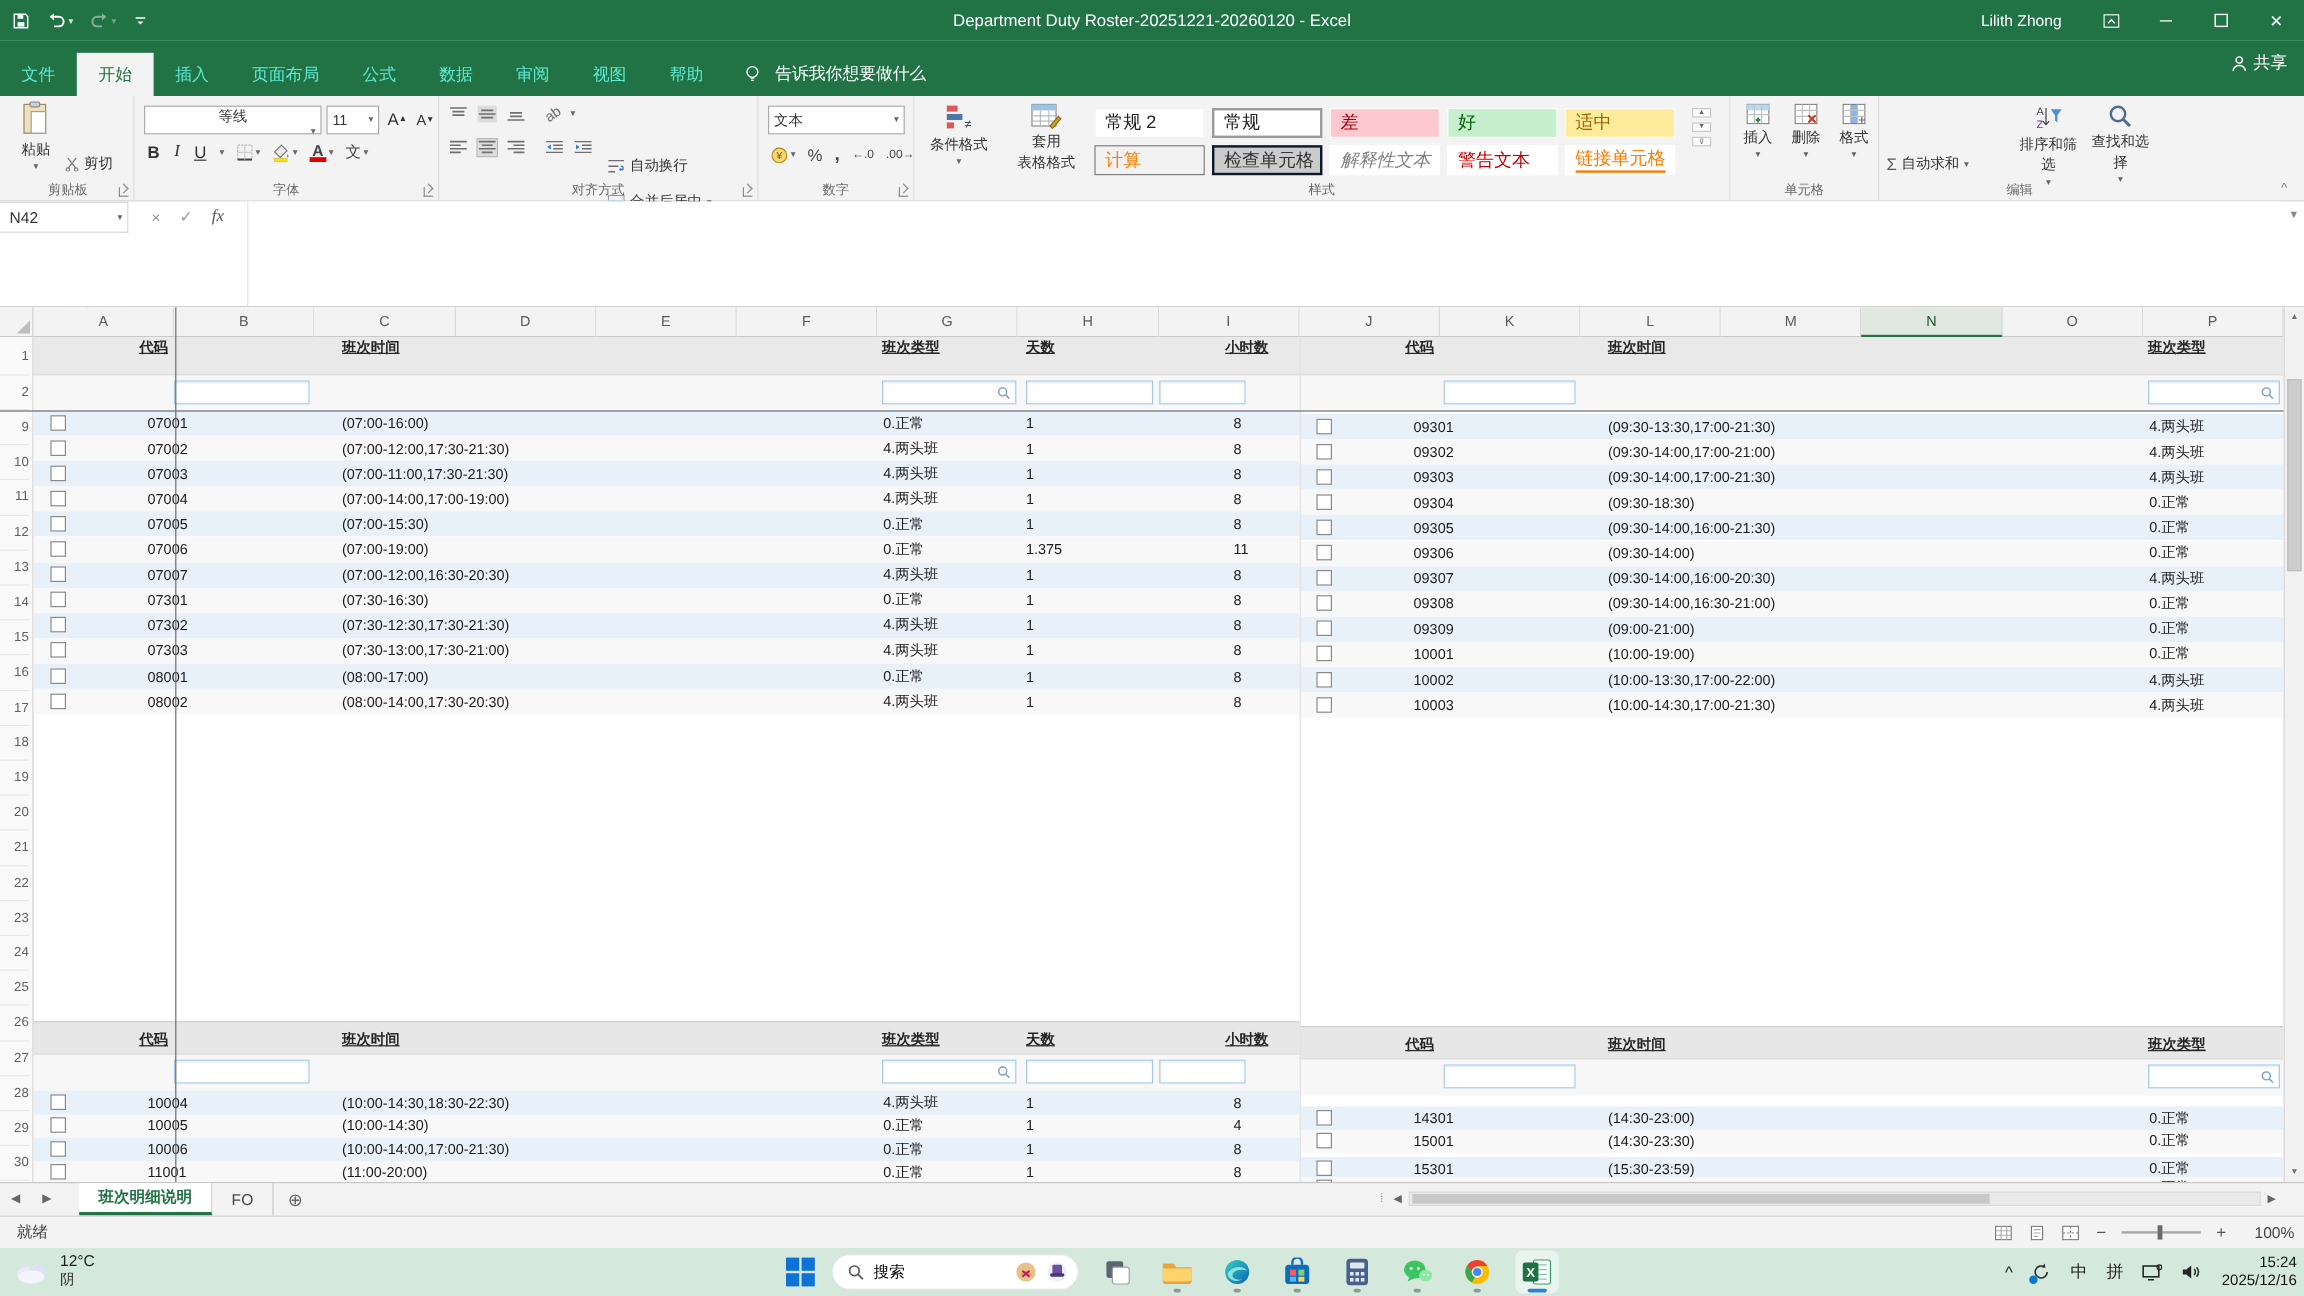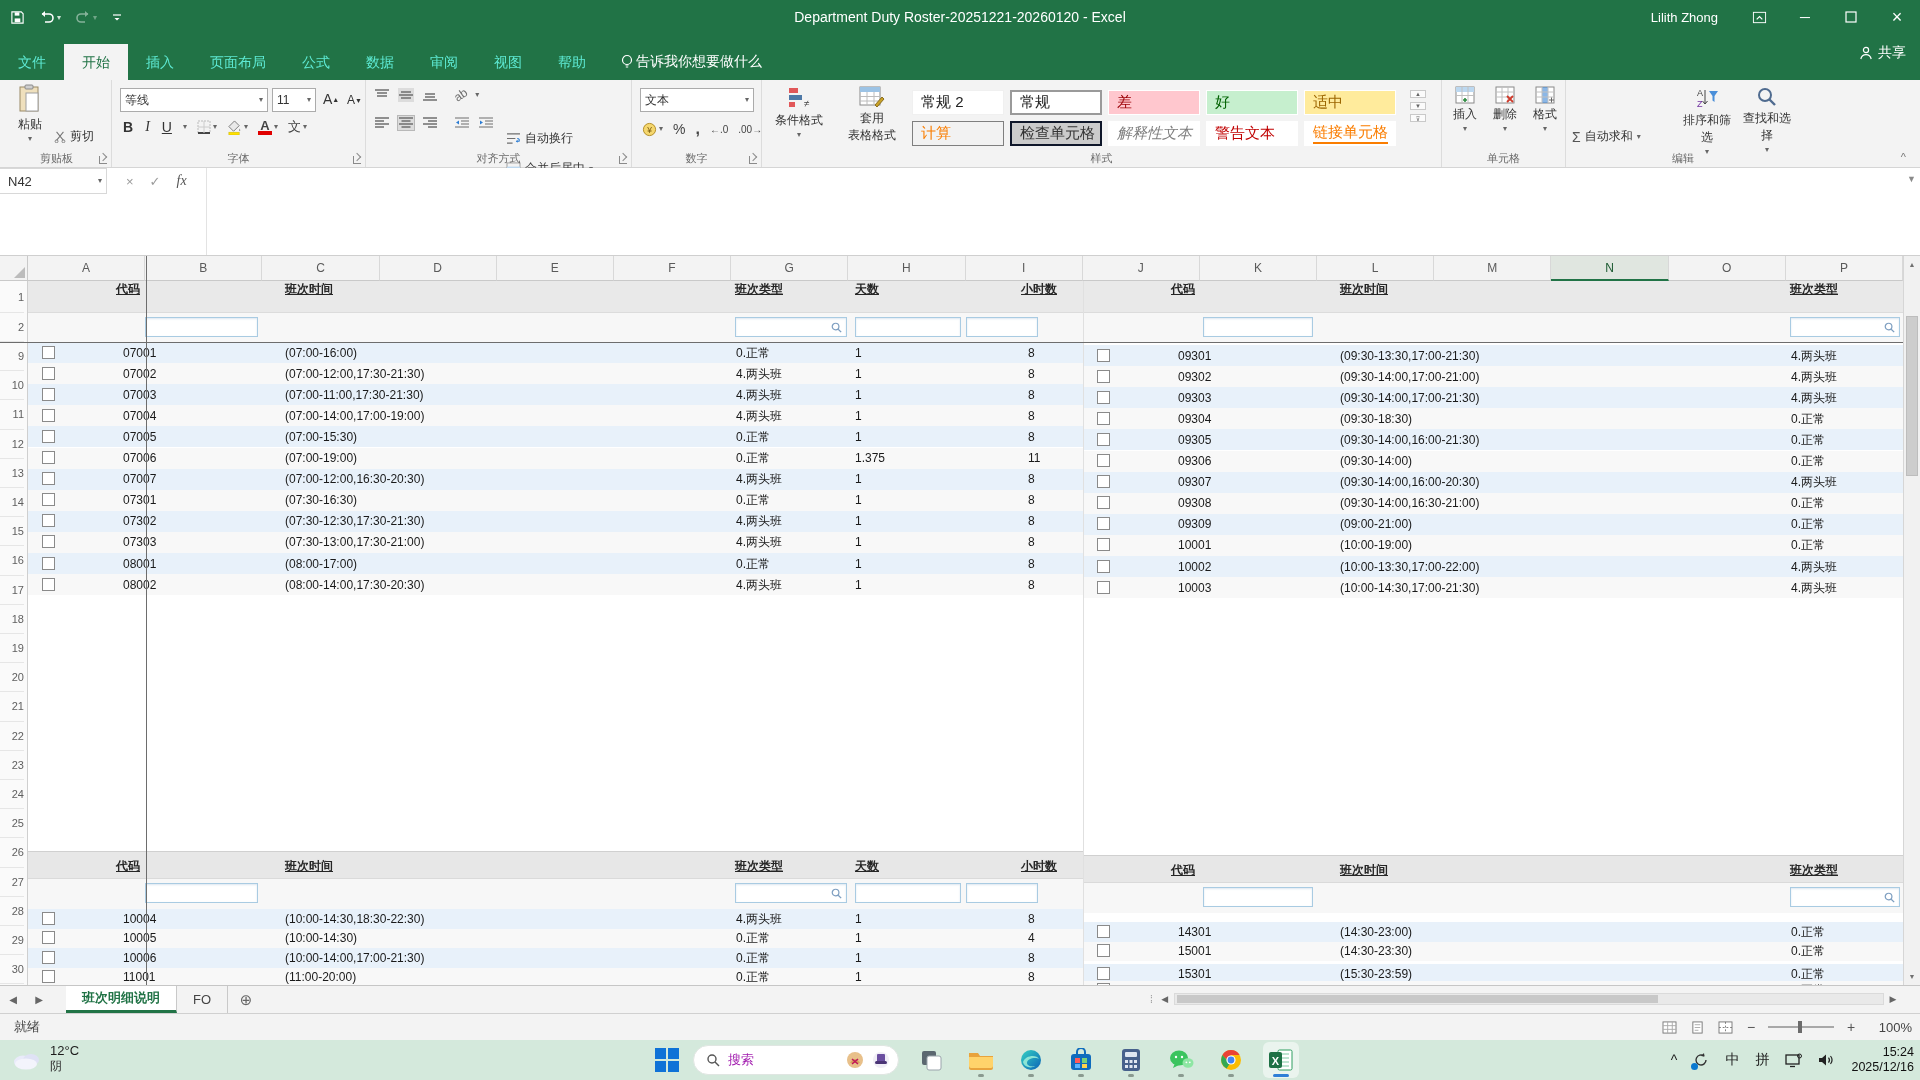--- a/index.html
+++ b/index.html
@@ -14,21 +14,21 @@
   .qat .mini-dd { font-size:8px; color:#cfe3d7; }
   #win-title { position:absolute; left:0; right:0; top:0; height:34px; text-align:center; line-height:34px; font-size:14px; color:#fff; }
   .tb-right { position:absolute; right:0; top:0; height:34px; display:flex; align-items:center; }
   .tb-user { font-size:13px; margin-right:18px; }
   .wbtn { width:46px; height:34px; display:flex; align-items:center; justify-content:center; font-size:14px; color:#fff; }
 
   
   #tabrow { position:absolute; left:0; top:34px; width:1920px; height:46px; background:#217346; display:flex; align-items:flex-end; }
   .rtab { color:#5eead4; font-size:14px; padding:0 18px; height:36px; line-height:36px; }
   .rtab.active { background:#f3f3f3; color:#217346; }
-  .tellme { color:#fff; font-size:14px; display:flex; align-items:center; gap:2px; padding:0 16px; height:36px; }
+  .tellme { color:#fff; font-size:14px; display:flex; align-items:center; gap:12px; padding:0 16px; height:36px; }
   #share-btn { position:absolute; right:14px; top:44px; color:#fff; font-size:14px; display:flex; align-items:center; gap:5px; }
 
   
   #ribbon { position:absolute; left:0; top:80px; width:1920px; height:88px; background:#f3f3f3; border-bottom:1px solid #d5d5d5; }
   .rgroup { position:absolute; top:0; height:87px; border-right:1px solid #dcdcdc; }
   .glabel { position:absolute; bottom:1px; left:0; right:0; text-align:center; font-size:11px; color:#6a6a6a; }
   .dlg { position:absolute; bottom:3px; right:4px; width:8px; height:8px; border-left:1px solid #8a8a8a; border-bottom:1px solid #8a8a8a; }
   .dlg:after { content:""; position:absolute; right:1px; top:-2px; width:5px; height:5px; border-right:1px solid #8a8a8a; border-top:1px solid #8a8a8a; transform:rotate(45deg); }
   .bigbtn { position:absolute; display:flex; flex-direction:column; align-items:center; justify-content:flex-start; gap:2px; font-size:12px; color:#333; text-align:center; }
   .dd { font-size:8px; color:#666; line-height:8px; }
@@ -121,21 +121,21 @@
 
   
   #taskbar { position:absolute; left:0; top:1040px; width:1920px; height:40px; background:#d4e9dc; }
   #weather { position:absolute; left:10px; top:3px; display:flex; gap:8px; align-items:center; }
   #weather .wt { font-size:13px; color:#1c1c1c; line-height:16px; }
   #weather .wc { font-size:12px; color:#333; line-height:15px; }
   #tb-center { position:absolute; left:655px; top:0; height:40px; display:flex; align-items:center; gap:14px; }
   #startbtn { width:24px; height:24px; display:grid; grid-template-columns:11px 11px; grid-template-rows:11px 11px; gap:2px; }
   #startbtn span { background:#0f72d7; }
   #searchpill { width:206px; height:30px; background:#fff; border-radius:15px; border:1px solid #e0e6e2; display:flex; align-items:center; padding:0 8px 0 12px; gap:8px; }
-  #searchpill .stext { color:#a21caf; font-size:13px; flex:1; }
+  #searchpill .stext { color:#000000; font-size:13px; flex:1; }
   .tbicon { width:36px; height:36px; display:flex; align-items:center; justify-content:center; position:relative; }
   .tbicon.active { background:#eaf4ee; border-radius:6px; }
   .runline { position:absolute; bottom:1px; left:50%; margin-left:-3px; width:6px; height:3px; border-radius:2px; background:#8a9a90; }
   .runline.blue { width:16px; margin-left:-8px; background:#2f7fd6; }
   #tray { position:absolute; right:6px; top:0; height:40px; display:flex; align-items:center; gap:16px; }
   .trayi { font-size:14px; color:#1c1c1c; }
   #clock { text-align:right; font-size:12.5px; color:#111; line-height:15px; }
 
   .syncdot { position:absolute; left:-2px; bottom:-2px; width:7px; height:7px; border-radius:50%; background:#0a79d0; }
   .relpos { position:relative; }
@@ -255,21 +255,21 @@
             <path d="M4 7 h6 l-1 5 h-4 z" fill="#e8d6a8" stroke="#9a7b3a"></path>
           </svg>
         <span>格式刷</span>
       </div>
     </div>
     <div class="glabel"><span>剪贴板</span></div>
     <span class="dlg"></span>
   </div>
 
   <div class="rgroup" style="left:112px; width:254px;">
-    <div class="ctl" style="position:absolute; left:8px; top:8px; width:148px; height:24px;">
+    <div class="ctl" style="position:absolute; left:8px; top:8px; width:148px; height:24px;flex-direction:column;">
       <span>等线</span>
         <span class="dd">▾</span>
     </div>
     <div class="ctl" style="position:absolute; left:160px; top:8px; width:44px; height:24px;">
       <span>11</span>
         <span class="dd">▾</span>
     </div>
     <span class="fbtn" style="position:absolute; left:210px; top:10px; font-size:14px;">A<span style="font-size:7px; vertical-align:top;">▲</span></span>
     <span class="fbtn" style="position:absolute; left:234px; top:12px; font-size:12px;">A<span style="font-size:7px; vertical-align:top;">▼</span></span>
     <div style="position:absolute; left:10px; top:38px; display:flex; align-items:center; gap:10px;">

